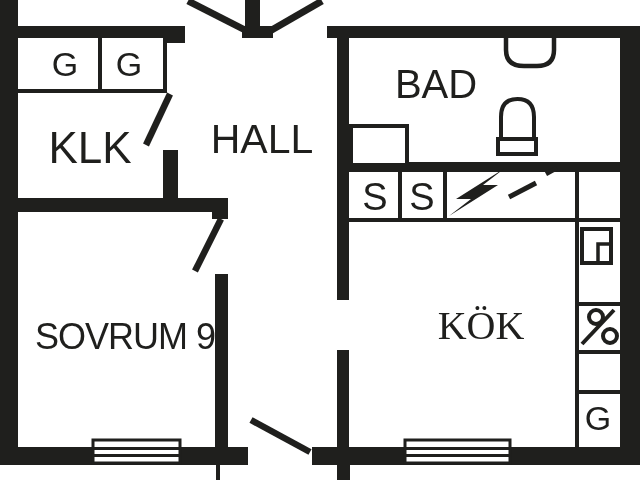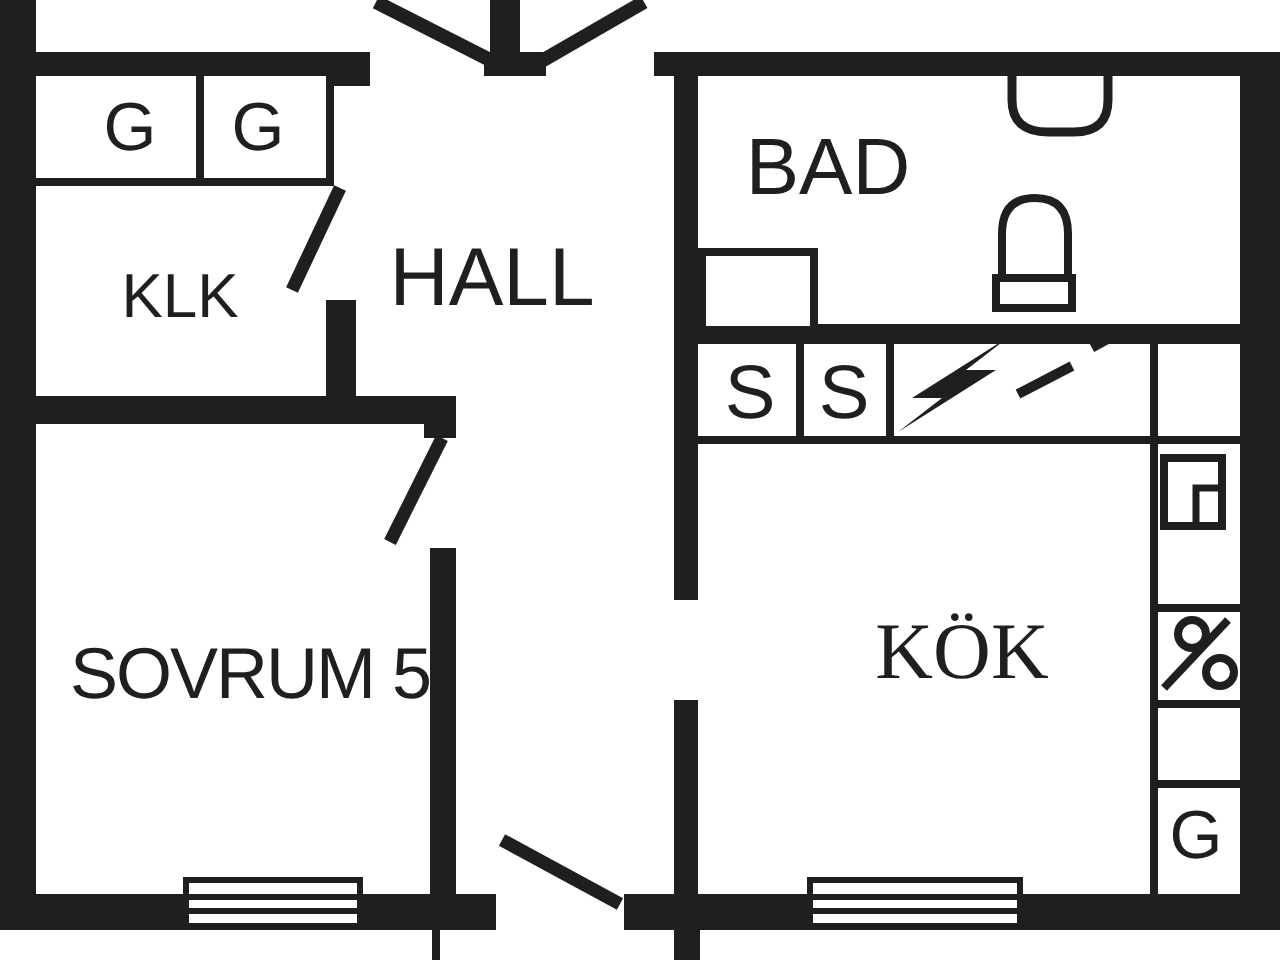--- a/index.html
+++ b/index.html
@@ -96,21 +96,21 @@
       <rect class="ln" x="582" y="229" width="29" height="34" stroke-width="4"></rect>
       <polyline class="ln" points="611,244 598,244 598,261" stroke-width="3.5"></polyline>
       <circle class="ln" cx="596" cy="317" r="7" stroke-width="4"></circle>
       <circle class="ln" cx="610" cy="336" r="7" stroke-width="4"></circle>
       <line class="ln" x1="582" y1="344" x2="614" y2="310" stroke-width="4"></line>
     </g>
   </svg>
 
   <div class="lbl" style="left:65px;top:64px;font-size:34px;">G</div>
   <div class="lbl" style="left:129px;top:64px;font-size:34px;">G</div>
-  <div class="lbl" style="left:90px;top:148px;font-size:31px;">KLK</div>
-  <div class="lbl" style="left:246px;top:139px;font-size:41px;">HALL</div>
-  <div class="lbl" style="left:414px;top:84px;font-size:40px;">BAD</div>
+  <div class="lbl" style="left:90px;top:148px;font-size:44px;">KLK</div>
+  <div class="lbl" style="left:262px;top:139px;font-size:41px;">HALL</div>
+  <div class="lbl" style="left:436px;top:84px;font-size:40px;">BAD</div>
   <div class="lbl" style="left:375px;top:197px;font-size:38px;">S</div>
   <div class="lbl" style="left:422px;top:197px;font-size:38px;">S</div>
-  <div class="lbl" style="left:125px;top:337px;font-size:36px;letter-spacing:-1px;">SOVRUM 5</div>
+  <div class="lbl" style="left:125px;top:337px;font-size:36px;letter-spacing:-1px;">SOVRUM 9</div>
   <div class="lbl" style="left:481px;top:326px;font-size:40px;font-family:Liberation Serif, serif;">KÖK</div>
   <div class="lbl" style="left:598px;top:418px;font-size:34px;">G</div>
 </div>
 
 </body></html>

